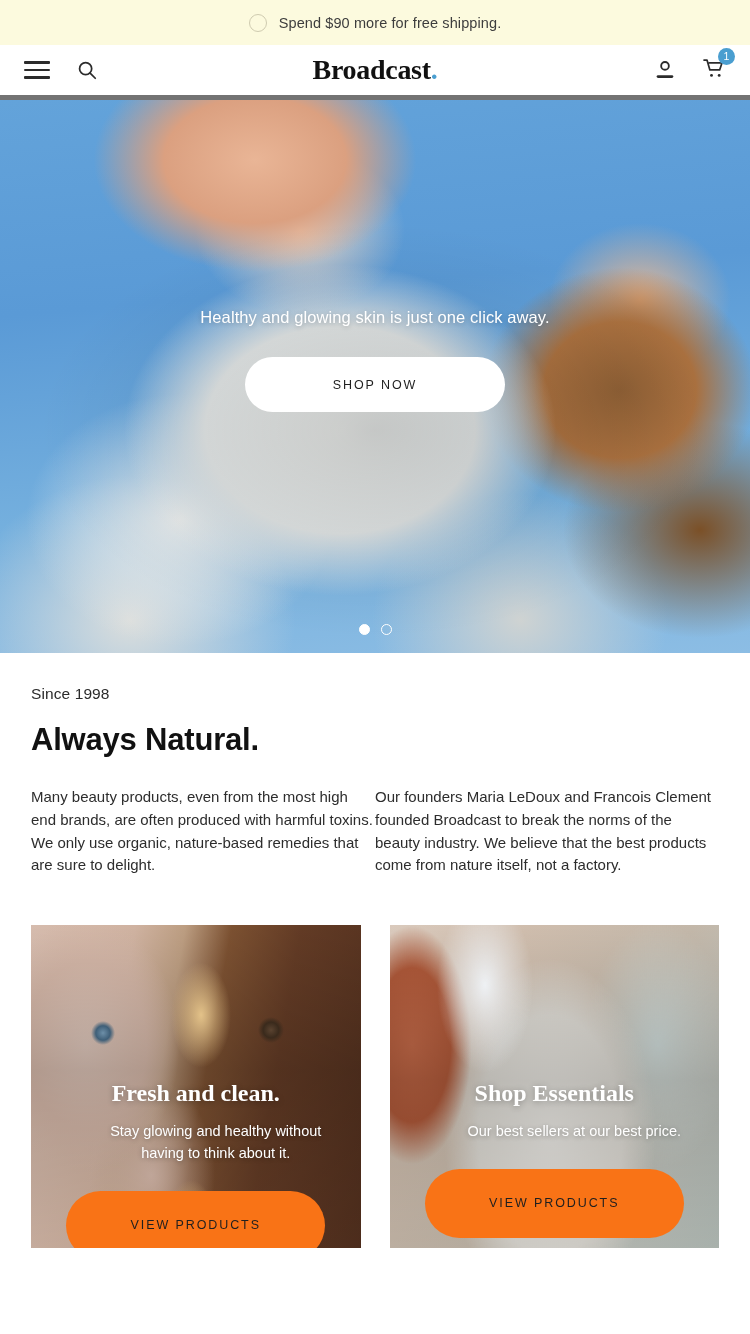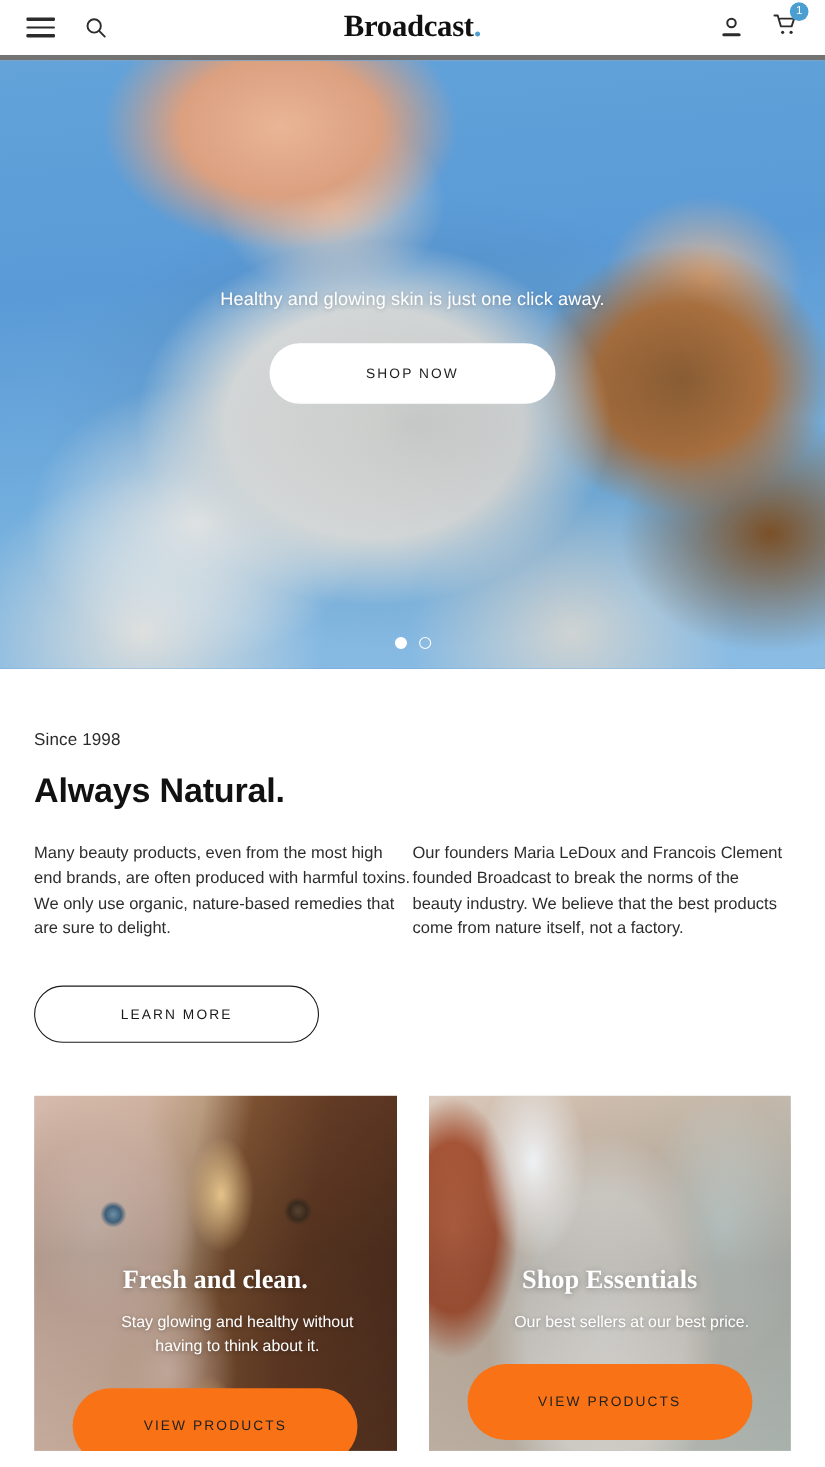--- a/index.html
+++ b/index.html
@@ -206,21 +206,21 @@
     border-radius: 50%;
     border: 1.5px solid #ffffff;
     background: transparent;
     cursor: pointer;
     padding: 0;
   }
   .dot-item.active { background: #ffffff; }
 
   
   .about {
-    padding: 56px 31px 0 31px;
+    padding: 32px 31px 0 31px;
     background: #ffffff;
   }
   .eyebrow {
     font-size: 15.5px;
     color: #2b2b2b;
     letter-spacing: 0.1px;
   }
   .about-title {
     margin-top: 19px;
     font-family: Liberation Sans, sans-serif;
@@ -331,20 +331,24 @@
     color: #1f1f1f;
     border: none;
     max-width: 80%;
   }
 </style>
 </head>
 <body>
 
 <div class="page">
 
+  <div class="announcement">
+    <span class="announce-circle"></span>
+    <span class="announce-text">Spend $90 more for free shipping.</span>
+  </div>
 
   <div class="header">
     <div class="header-left">
       <button class="icon-btn" aria-label="Menu">
         <span class="hamburger">
           <span></span>
             <span></span>
             <span></span>
         </span>
       </button>
@@ -390,21 +394,20 @@
     </div>
   </div>
 
   <div class="about">
     <div class="eyebrow">Since 1998</div>
     <div class="about-title">Always Natural.</div>
     <div class="about-cols">
       <div class="about-col">Many beauty products, even from the most high end brands, are often produced with harmful toxins. We only use organic, nature-based remedies that are sure to delight.</div>
       <div class="about-col">Our founders Maria LeDoux and Francois Clement founded Broadcast to break the norms of the beauty industry. We believe that the best products come from nature itself, not a factory.</div>
     </div>
-    <button class="pill learn-btn">LEARN MORE</button>
   </div>
 
   <div class="promos">
     <div class="promo">
       <div class="promo-img faces"></div>
       <div class="promo-inner">
         <div class="promo-title">Fresh and clean.</div>
         <div class="promo-sub">Stay glowing and healthy without having to think about it.</div>
         <button class="pill promo-btn">VIEW PRODUCTS</button>
       </div>

